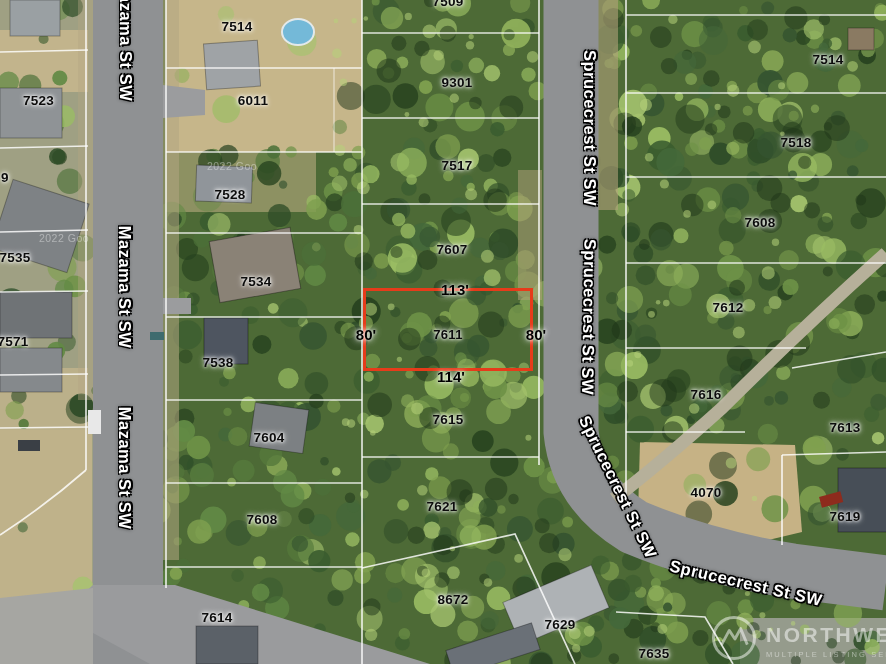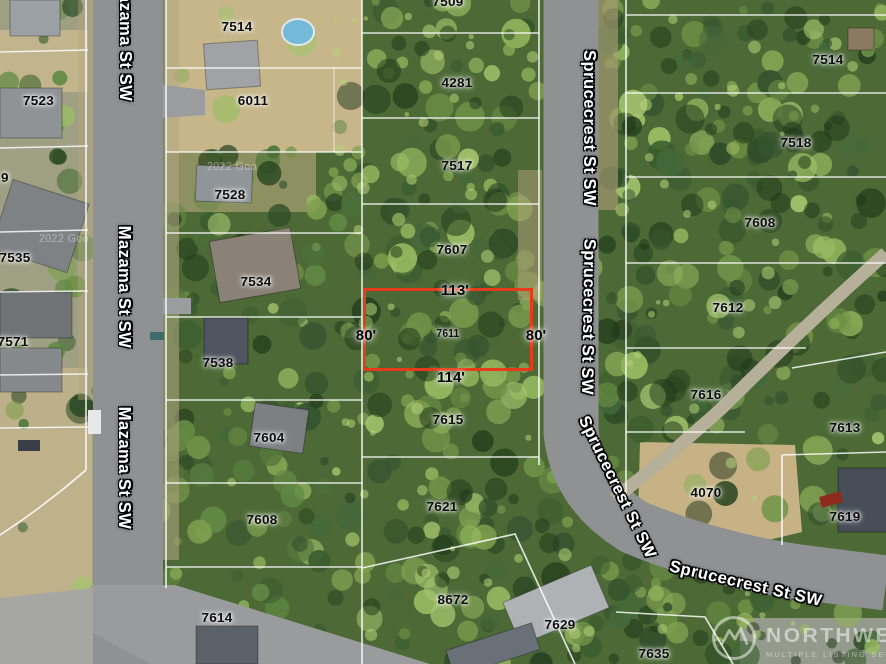--- a/index.html
+++ b/index.html
@@ -7,21 +7,21 @@
     position:relative;width:886px;height:664px;overflow:hidden;
     font-family:"Liberation Sans",sans-serif;background:#4d6a36;
   }
   #map-svg{position:absolute;left:0;top:0;}
   #labels{position:absolute;left:0;top:0;width:100%;height:100%;}
   .lbl{position:absolute;transform:translate(-50%,-50%);white-space:nowrap;line-height:1;}
   .lbl.parcel{
     font-size:13.5px;font-weight:bold;color:#0c0c0c;letter-spacing:.3px;
     text-shadow:0 0 3px rgba(255,255,255,.95),0 0 5px rgba(255,255,255,.8),0 0 7px rgba(255,255,255,.55);
   }
-  .lbl.subject{font-size:10px;}
+  .lbl.subject{font-size:13px;}
   .lbl.dim{
     font-size:15px;font-weight:bold;color:#000;
     text-shadow:0 0 3px rgba(255,255,255,.95),0 0 6px rgba(255,255,255,.85),0 0 8px rgba(255,255,255,.6);
   }
   .lbl.street{
     font-size:16.5px;font-weight:bold;color:#fff;letter-spacing:.5px;
     text-shadow:-1.4px -1.4px 0 #000,1.4px -1.4px 0 #000,-1.4px 1.4px 0 #000,1.4px 1.4px 0 #000,0 0 4px #000;
   }
   .lbl.credit{font-size:10.5px;color:rgba(245,245,245,.42);letter-spacing:.5px;}
   #subject-outline{position:absolute;border:3px solid #e63b1a;box-sizing:border-box;}
@@ -938,21 +938,21 @@
       <line x1="792" y1="368" x2="886" y2="352"></line>
     </g>
   </svg>
 
   <div id="subject-outline" style="left: 363px; top: 288px; width: 170px; height: 83px; border-color: rgb(230, 59, 26);"></div>
 
   <div id="labels">
       <div class="lbl parcel" style="left: 448px; top: 2px; transform: translate(-50%, -50%);">7509</div>
       <div class="lbl parcel" style="left: 237px; top: 27px; transform: translate(-50%, -50%);">7514</div>
       <div class="lbl parcel" style="left: 828px; top: 60px; transform: translate(-50%, -50%);">7514</div>
-      <div class="lbl parcel" style="left: 457px; top: 83px; transform: translate(-50%, -50%);">4281</div>
+      <div class="lbl parcel" style="left: 457px; top: 83px; transform: translate(-50%, -50%);">9301</div>
       <div class="lbl parcel" style="left: 18px; top: 101px; transform: translate(-50%, -50%); padding-left: 41px;">7523</div>
       <div class="lbl parcel" style="left: 253px; top: 101px; transform: translate(-50%, -50%);">6011</div>
       <div class="lbl parcel" style="left: 796px; top: 143px; transform: translate(-50%, -50%);">7518</div>
       <div class="lbl parcel" style="left: 457px; top: 166px; transform: translate(-50%, -50%);">7517</div>
       <div class="lbl parcel" style="left: 5px; top: 178px; transform: translate(-50%, -50%);">9</div>
       <div class="lbl parcel" style="left: 230px; top: 195px; transform: translate(-50%, -50%);">7528</div>
       <div class="lbl parcel" style="left: 760px; top: 223px; transform: translate(-50%, -50%);">7608</div>
       <div class="lbl parcel" style="left: 452px; top: 250px; transform: translate(-50%, -50%);">7607</div>
       <div class="lbl parcel" style="left: 15px; top: 258px; transform: translate(-50%, -50%);">7535</div>
       <div class="lbl parcel" style="left: 256px; top: 282px; transform: translate(-50%, -50%);">7534</div>

